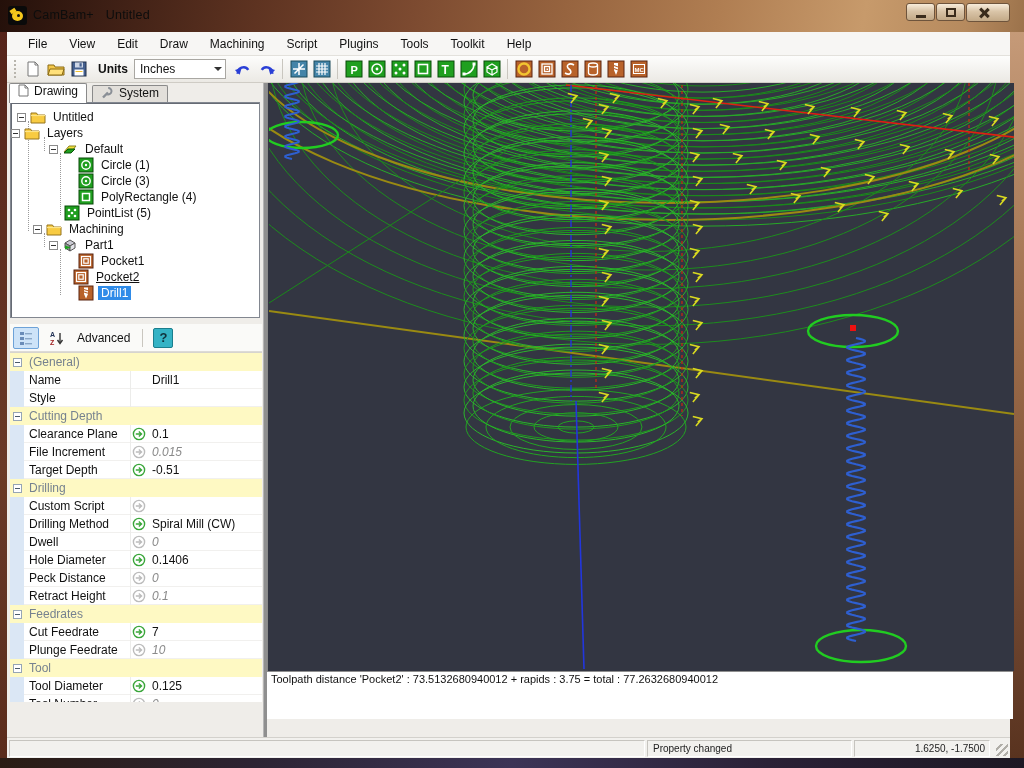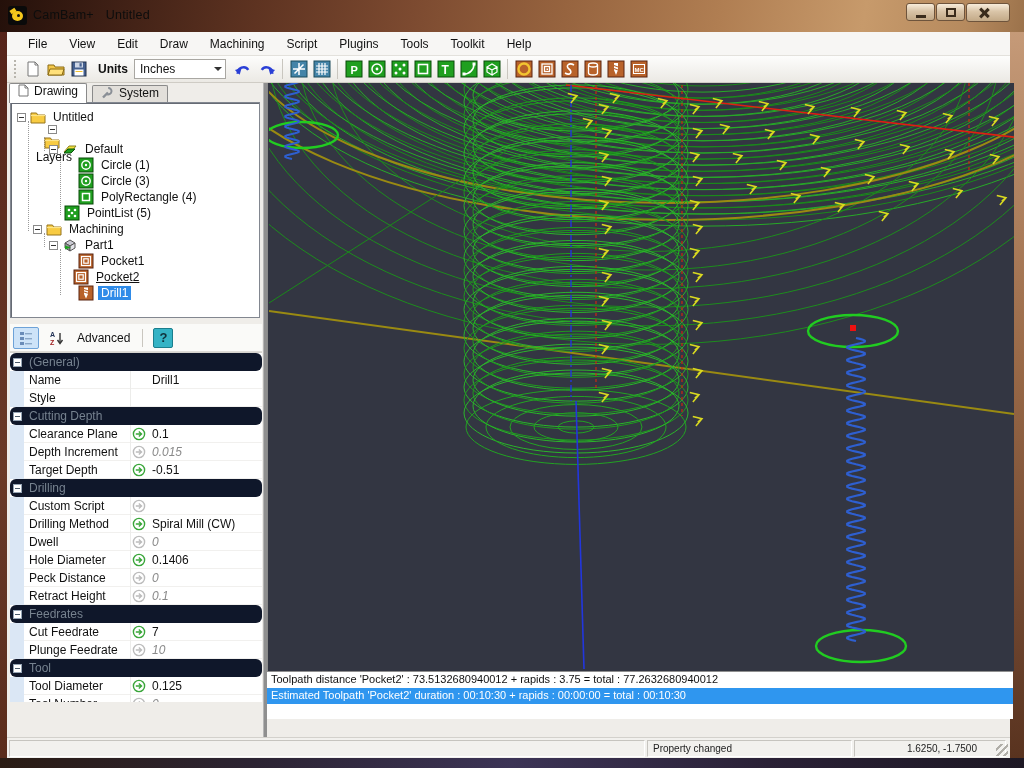--- a/index.html
+++ b/index.html
@@ -67,21 +67,21 @@
   
   #propbar { position:absolute; left:3px; top:292px; width:252px; height:28px; background:#fafaf8; border-bottom:1px solid #dddbd6; display:flex; align-items:center; }
   .pb-btn { height:22px; display:flex; align-items:center; justify-content:center; border:1px solid transparent; border-radius:2px; }
   .pb-btn.toggled { border-color:#6da2d8; background:#cde3f8; }
   .pb-adv { font-size:12px; color:#111; margin:0 8px; }
   .pb-sep { width:1px; height:18px; background:#c9c6bf; margin:0 4px; }
   .pb-help { width:20px; height:20px; background:#35b3c5; border:1px solid #1b7e8d; display:flex; align-items:center; justify-content:center; font-weight:bold; font-size:13px; color:#10323c; border-radius:2px; }
 
   #propgrid { position:absolute; left:3px; top:320px; width:252px; height:350px; background:#fff; border-top:1px solid #d6d4cf; overflow:hidden; font-size:12px; }
   .prow { position:relative; height:18px; display:flex; align-items:center; }
-  .prow.section { background:#0f172a; color:#76828f;border-radius:6px; }
+  .prow.section { background:#fef9c3; color:#76828f; }
   .prow.item { background:#fff; border-bottom:1px solid #f1f0ee; }
   .prow.item .indent { position:absolute; left:0; top:0; width:14px; height:18px; background:#dbe7f5; }
   .minusbox { width:9px; height:9px; border:1px solid #96a5b5; background:#fff; position:relative; margin:0 5px 0 3px; flex:none; }
   .minusbox:after { content:""; position:absolute; left:1px; top:3px; width:5px; height:1px; background:#4a5a6a; }
   .plabel { position:absolute; left:19px; top:2px; width:100px; overflow:hidden; white-space:nowrap; color:#111; }
   .prow.section .plabel { color:#76828f; }
   .picon { position:absolute; left:122px; top:2px; width:14px; height:14px; }
   .pvline { position:absolute; left:120px; top:0; width:1px; height:18px; background:#ececea; }
   .pvalue { position:absolute; left:142px; top:2px; right:2px; white-space:nowrap; overflow:hidden; color:#111; }
   .pvalue.default { color:#8a8a8a; font-style:italic; }
@@ -319,21 +319,21 @@
         <div class="tree-row" style="top: 6px; padding-left: 6px;">
           <span class="expander"></span>
           <span class="tree-icon">
             <svg width="16" height="16" viewBox="0 0 16 16">
               <path d="M1 4 h5.5 l1.2 2 H15 v8 H1z" fill="#f8cb42" stroke="#96751d"></path>
               <path d="M1 6.5 h14" stroke="#fce48a" stroke-width="1.2"></path>
             </svg>
           </span>
           <span class="tree-label">Untitled</span>
         </div>
-        <div class="tree-row" style="top: 22px; padding-left: 22px; flex-direction: column;">
+        <div class="tree-row" style="top: 22px; ">
           <span class="expander"></span>
           <span class="tree-icon">
             <svg width="16" height="16" viewBox="0 0 16 16">
               <path d="M1 4 h5.5 l1.2 2 H15 v8 H1z" fill="#f8cb42" stroke="#96751d"></path>
               <path d="M1 6.5 h14" stroke="#fce48a" stroke-width="1.2"></path>
             </svg>
           </span>
           <span class="tree-label">Layers</span>
         </div>
         <div class="tree-row" style="top: 38px; padding-left: 38px;">
@@ -498,21 +498,21 @@
           <span class="plabel">Clearance Plane</span>
           <span class="pvline"></span>
           <span class="picon"><svg width="14" height="14" viewBox="0 0 14 14">
               <circle cx="7" cy="7" r="5.6" fill="#fff" stroke="#3aa63a" stroke-width="1.4"></circle>
               <path d="M3.8 7 H9 M6.8 4.4 L9.6 7 L6.8 9.6" fill="none" stroke="#3aa63a" stroke-width="1.3"></path>
             </svg></span>
           <span class="pvalue">0.1</span>
         </div>
         <div class="prow item">
           <span class="indent"></span>
-          <span class="plabel">Depth Increment</span>
+          <span class="plabel">File Increment</span>
           <span class="pvline"></span>
           <span class="picon"><svg width="14" height="14" viewBox="0 0 14 14">
               <circle cx="7" cy="7" r="5.6" fill="#fff" stroke="#bcbcbc" stroke-width="1.4"></circle>
               <path d="M3.8 7 H9 M6.8 4.4 L9.6 7 L6.8 9.6" fill="none" stroke="#bcbcbc" stroke-width="1.3"></path>
             </svg></span>
           <span class="pvalue default">0.015</span>
         </div>
         <div class="prow item">
           <span class="indent"></span>
           <span class="plabel">Target Depth</span>
@@ -819,27 +819,26 @@
             <path d="M-7,-5 L1,0 L-7,5 M1,0 L-4,2" transform="translate(618,131) rotate(-18)"></path>
             <path d="M-7,-5 L1,0 L-7,5 M1,0 L-4,2" transform="translate(307,13) rotate(-18)"></path>
             <path d="M-7,-5 L1,0 L-7,5 M1,0 L-4,2" transform="translate(322,38) rotate(-18)"></path>
             <path d="M-7,-5 L1,0 L-7,5 M1,0 L-4,2" transform="translate(349,13) rotate(-18)"></path>
             <path d="M-7,-5 L1,0 L-7,5 M1,0 L-4,2" transform="translate(397,18) rotate(-18)"></path>
           </g>
         </svg>
     </div>
     <div id="messages">
         <div class="msg-row">Toolpath distance 'Pocket2' : 73.5132680940012 + rapids : 3.75 = total : 77.2632680940012</div>
-        <div class="msg-row selected">Estimated Toolpath 'Pocket2' duration : 00:10:30 + rapids : 00:00:00 = total : 00:10:30</div>
       </div>
 
     <div id="statusbar">
       <div class="sb-cell" style="left:2px;width:636px"></div>
       <div class="sb-cell" style="left:640px;width:205px">
           <span>Property changed</span>
         </div>
-      <div class="sb-cell" style="left:847px;width:152px;justify-content:flex-end;padding-right:28px">
+      <div class="sb-cell" style="left:847px;width:136px;justify-content:flex-end;padding-right:4px">
           <span>1.6250, -1.7500</span>
         </div>
       <div class="sb-grip"></div>
     </div>
   </div>
 </div>
 
 </body></html>

